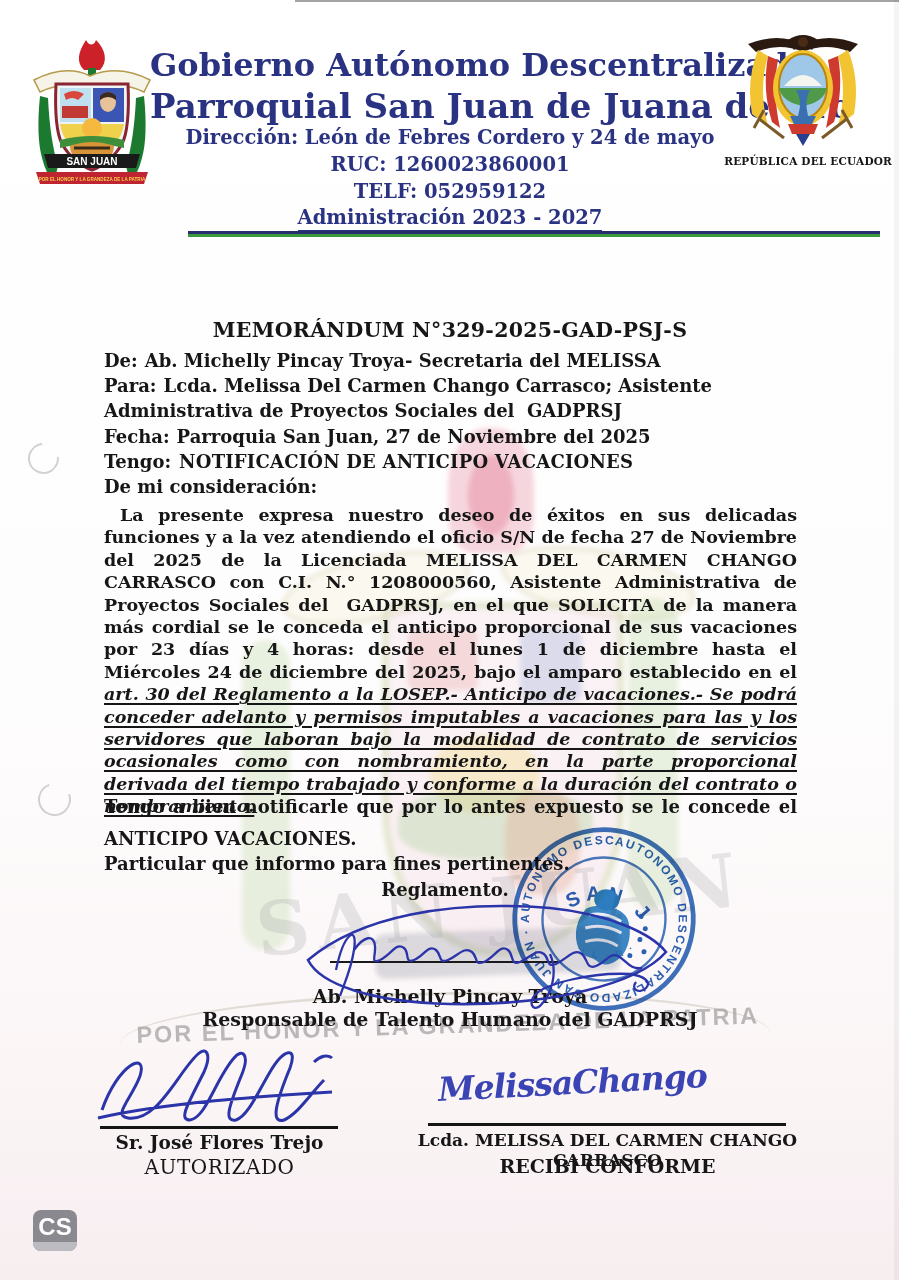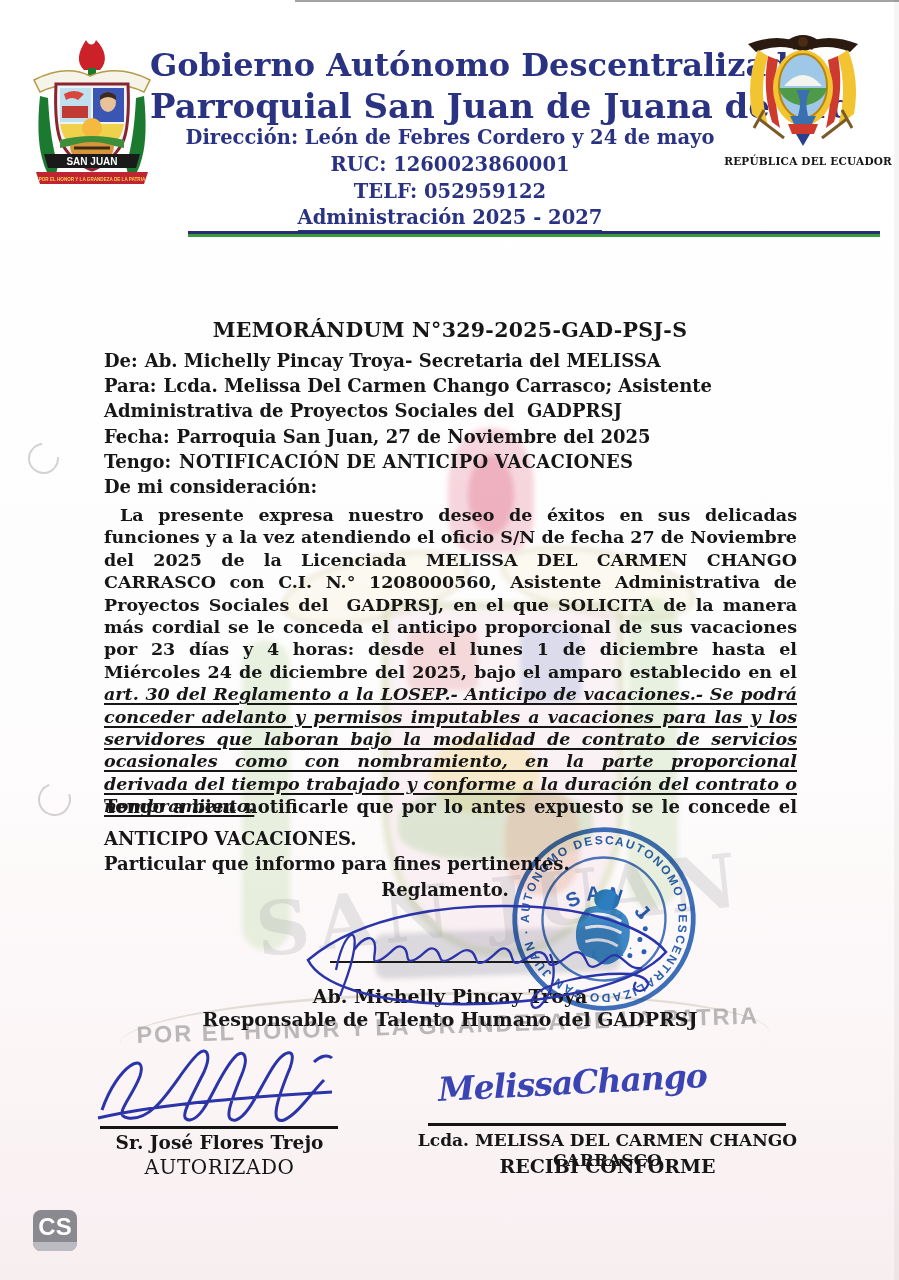--- a/index.html
+++ b/index.html
@@ -126,21 +126,21 @@
     <text x="66" y="129" text-anchor="middle" font-size="10" font-weight="bold" fill="#ffffff" font-family="Liberation Sans,sans-serif">SAN JUAN</text>
     <path d="M10,136 L122,136 L118,148 L14,148 Z" fill="#c02430"></path>
     <text x="66" y="144.5" text-anchor="middle" font-size="4.6" font-weight="bold" fill="#f5d04a" font-family="Liberation Sans,sans-serif">POR EL HONOR Y LA GRANDEZA DE LA PATRIA</text>
   </svg>
 
   <div class="abs hline h1 navy b">Gobierno Autónomo Descentralizado</div>
   <div class="abs hline h2 navy b">Parroquial San Juan de Juana de Oro</div>
   <div class="abs hline h3 navy b">Dirección: León de Febres Cordero y 24 de mayo</div>
   <div class="abs hline h4 navy b">RUC: 1260023860001</div>
   <div class="abs hline h5 navy b">TELF: 052959122</div>
-  <div class="abs hline h6 navy b"><span>Administración 2025 - 2027</span></div>
+  <div class="abs hline h6 navy b"><span>Administración 2023 - 2027</span></div>
   <div class="abs rule">
       <div class="r1"></div>
       <div class="r2"></div>
     </div>
 
   <svg class="abs" style="left:728px;top:30px;" width="150" height="124" viewBox="0 0 150 124">
     <path d="M20,14 Q50,2 75,14 Q100,2 130,14 L122,22 Q98,12 75,22 Q52,12 28,22 Z" fill="#2a1a10"></path>
     <path d="M60,10 Q75,0 90,10 L84,20 Q75,12 66,20 Z" fill="#2a1a10"></path>
     <circle cx="75" cy="12" r="5" fill="#4a2c14"></circle>
     <path d="M30,20 Q18,50 24,84 L40,96 Q30,60 40,26 Z" fill="#f2c431"></path>

